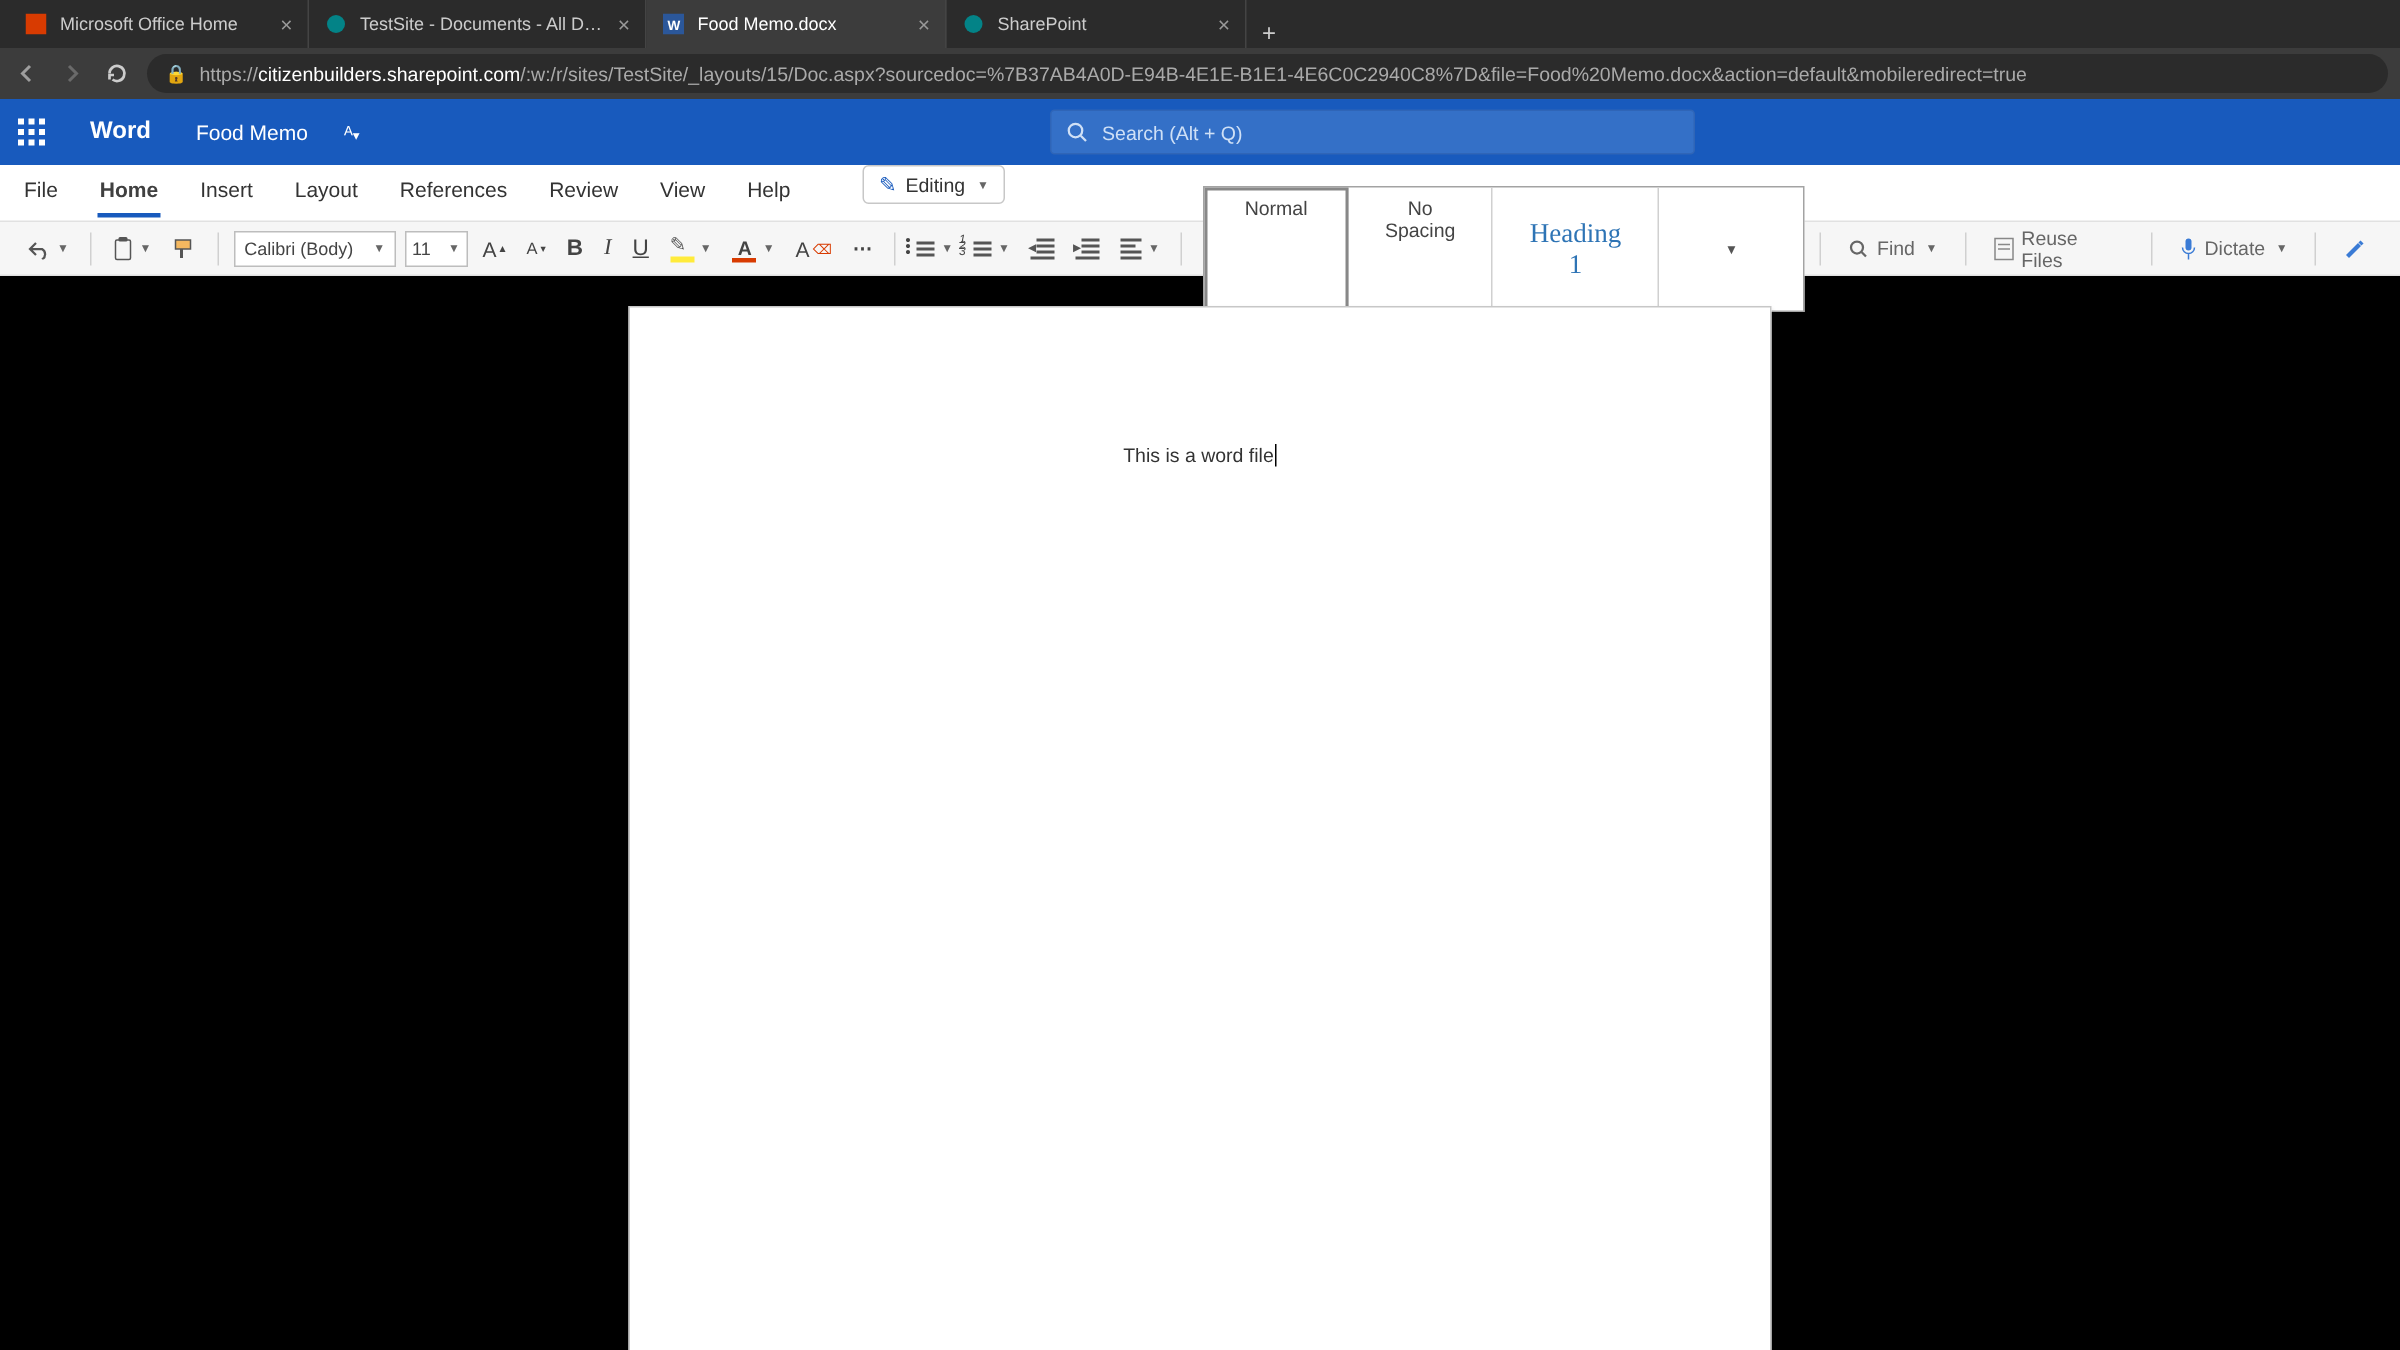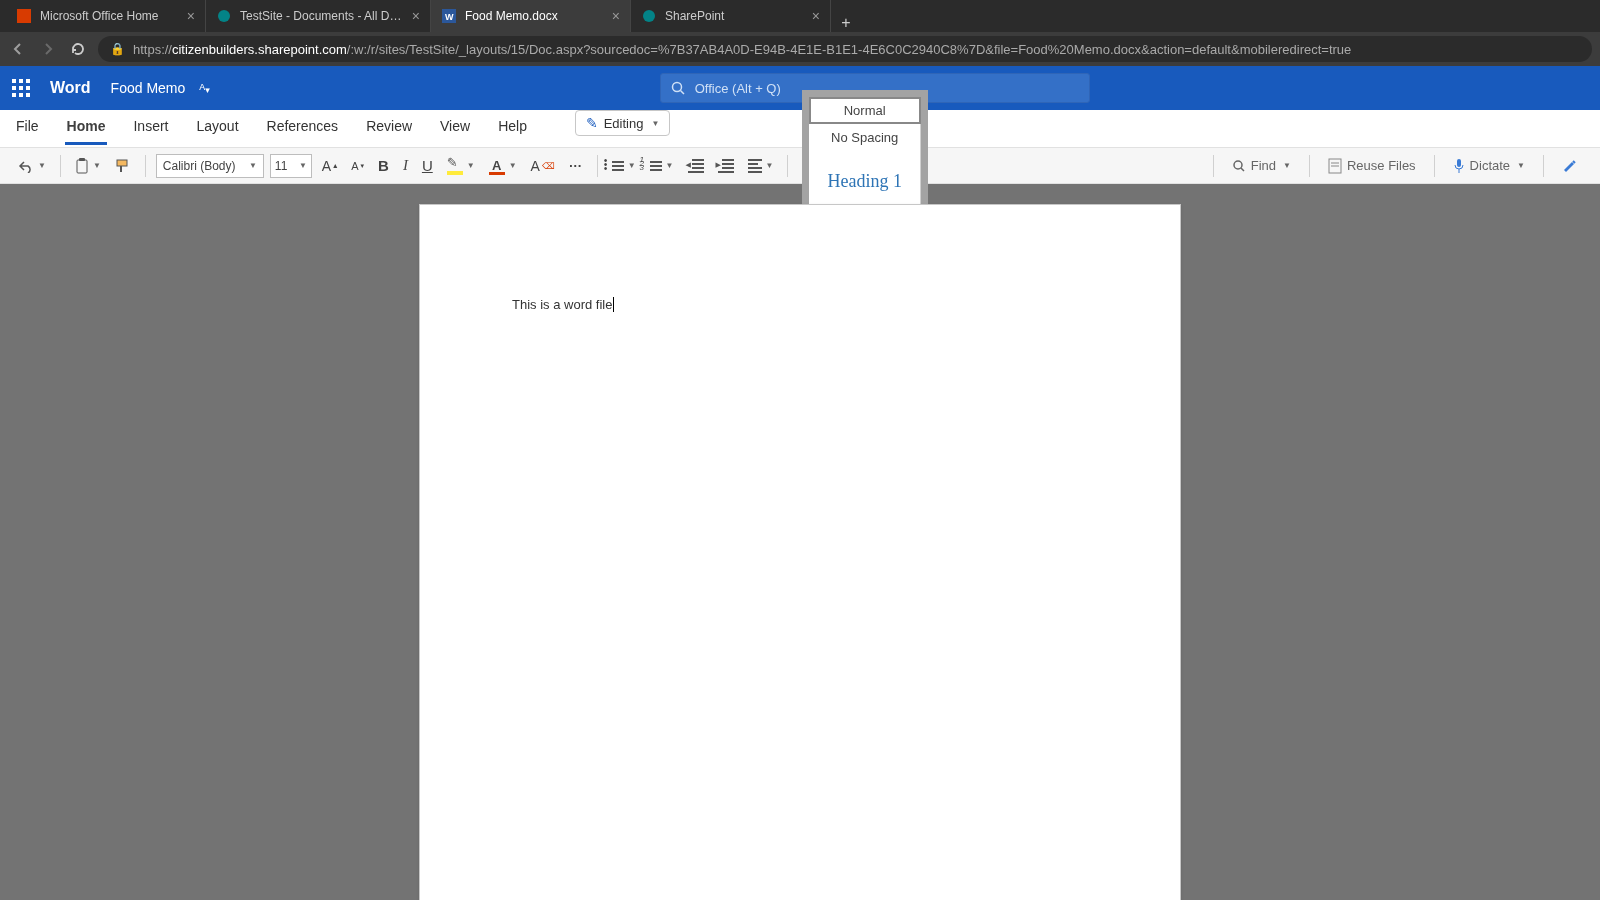--- a/index.html
+++ b/index.html
@@ -14,21 +14,21 @@
     .tab .close { margin-left: 8px; font-size: 14px; color: #999; cursor: pointer; }
     .newtab { width: 30px; display:flex; align-items:center; justify-content:center; color:#ccc; font-size:16px; cursor:pointer;}
     
     .addr-bar { background: #3c3c3c; height: 34px; display: flex; align-items: center; padding: 0 8px; gap: 10px; }
     .nav-btn { width: 20px; height: 20px; display:flex; align-items:center; justify-content:center; color:#9e9e9e; cursor:pointer;}
     .url-box { flex: 1; background: #2b2b2b; border-radius: 16px; height: 26px; display: flex; align-items: center; padding: 0 12px; color: #aaa; font-size: 13px; gap:8px;}
     .url-box .lock { color:#9e9e9e; font-size:12px;}
     .url-host { color: #fff; }
     
     
-    .app-bar { background: #185abd; height: 44px; display: flex; align-items: center; padding: 0 12px; gap: 20px; color: #fff; }
+    .app-bar { background: #185abd; height: 44px; display: flex; align-items: center; padding: 0 12px; gap: 30px; color: #fff; }
     .waffle { width:18px; height:18px; position:relative; cursor:pointer;}
     .waffle span { position:absolute; width:4px; height:4px; background:#fff;}
     .waffle span:nth-child(1){top:0;left:0;} .waffle span:nth-child(2){top:0;left:7px;} .waffle span:nth-child(3){top:0;left:14px;}
     .waffle span:nth-child(4){top:7px;left:0;} .waffle span:nth-child(5){top:7px;left:7px;} .waffle span:nth-child(6){top:7px;left:14px;}
     .waffle span:nth-child(7){top:14px;left:0;} .waffle span:nth-child(8){top:14px;left:7px;} .waffle span:nth-child(9){top:14px;left:14px;}
     .app-name { font-size: 16px; font-weight: 600; }
     .doc-name { font-size: 14px; }
     .share-icn { font-size:13px; margin-left:-6px;}
     .search-wrap { margin-left: 430px; }
     .search-box { width: 430px; height: 30px; background: #3470c7; border: 1px solid #2f65b7; border-radius: 3px; display: flex; align-items: center; padding: 0 10px; gap: 10px; color: #cfe0f6; font-size: 13px;}
@@ -65,31 +65,31 @@
     .indent-icon { width:16px; height:14px; position:relative;}
     .indent-icon i { position:absolute; height:2px; background:#555; right:0;}
     .indent-icon i:nth-child(1){top:0;width:12px;} .indent-icon i:nth-child(2){top:4px;width:12px;}
     .indent-icon i:nth-child(3){top:8px;width:12px;} .indent-icon i:nth-child(4){top:12px;width:16px;}
     .indent-icon.dec::before { content:"◀"; position:absolute; left:-2px; top:2px; font-size:7px; color:#555;}
     .indent-icon.inc::before { content:"▶"; position:absolute; left:-2px; top:2px; font-size:7px; color:#555;}
     .align-icon { width:14px; display:flex; flex-direction:column; gap:2px;}
     .align-icon i { height:2px; background:#555;}
     .align-icon i:nth-child(2){width:10px;}
     
-    .styles-box { display:flex; border:7px solid #a3a3a3; background:#fff; margin-left:4px;flex-direction:column;}
+    .styles-box { display:flex; border:1px solid #a3a3a3; background:#fff; margin-left:4px;}
     .style-cell { padding: 6px 14px; border-right:1px solid #d0d0d0; font-size:13px; min-width:96px; text-align:center; cursor:pointer;}
     .style-cell.sel { outline:2px solid #888; outline-offset:-2px;}
     .style-cell.heading { font-family:Georgia,serif; font-size:18px; color:#2e74b5; padding:20px 18px;}
     .style-drop { width:14px; display:flex; align-items:center; justify-content:center; font-size:9px; color:#555; border-right:none;}
     
     .right-tools { margin-left:auto; display:flex; align-items:center; gap:6px; color:#666;}
     .rt-btn { display:flex; align-items:center; gap:5px; padding:4px 8px; cursor:pointer; font-size:13px;}
     
     
-    .canvas { background:#737373; height: calc(900px - 32px - 34px - 44px - 38px - 36px); display:flex; justify-content:center; overflow:hidden; padding-top:20px;}
+    .canvas { background:#000000; height: calc(900px - 32px - 34px - 44px - 38px - 36px); display:flex; justify-content:center; overflow:hidden; padding-top:20px;text-align:center;}
     .page { background:#fff; width:762px; height:900px; border:1px solid #c7c7c7; padding:90px 92px; box-shadow:0 1px 3px rgba(0,0,0,.1);}
     .doc-text { font-size:13px; color:#333;}
     .cursor-caret { display:inline-block; width:1px; height:15px; background:#000; vertical-align:middle; margin-left:1px;}
     
     svg { display:block;}
   </style>
 </head>
 <body>
 
 <div class="browser-tabs">
@@ -172,21 +172,21 @@
   <div class="doc-name">Food Memo</div>
   <div class="share-icn">ᴬ<span style="font-size:9px;">▾</span></div>
   <div class="search-wrap">
     <div class="search-box">
       <span>
           <svg width="14" height="14">
             <circle cx="6" cy="6" r="4.5" stroke="#cfe0f6" stroke-width="1.5" fill="none"></circle>
             <line x1="9.5" y1="9.5" x2="13" y2="13" stroke="#cfe0f6" stroke-width="1.5"></line>
           </svg>
         </span>
-      <span>Office (Alt + Q)</span>
+      <span>Search (Alt + Q)</span>
     </div>
   </div>
 </div>
 
 <div class="ribbon-tabs">
   <div class="rtab">File</div>
   <div class="rtab active">Home</div>
   <div class="rtab">Insert</div>
   <div class="rtab">Layout</div>
   <div class="rtab">References</div>

